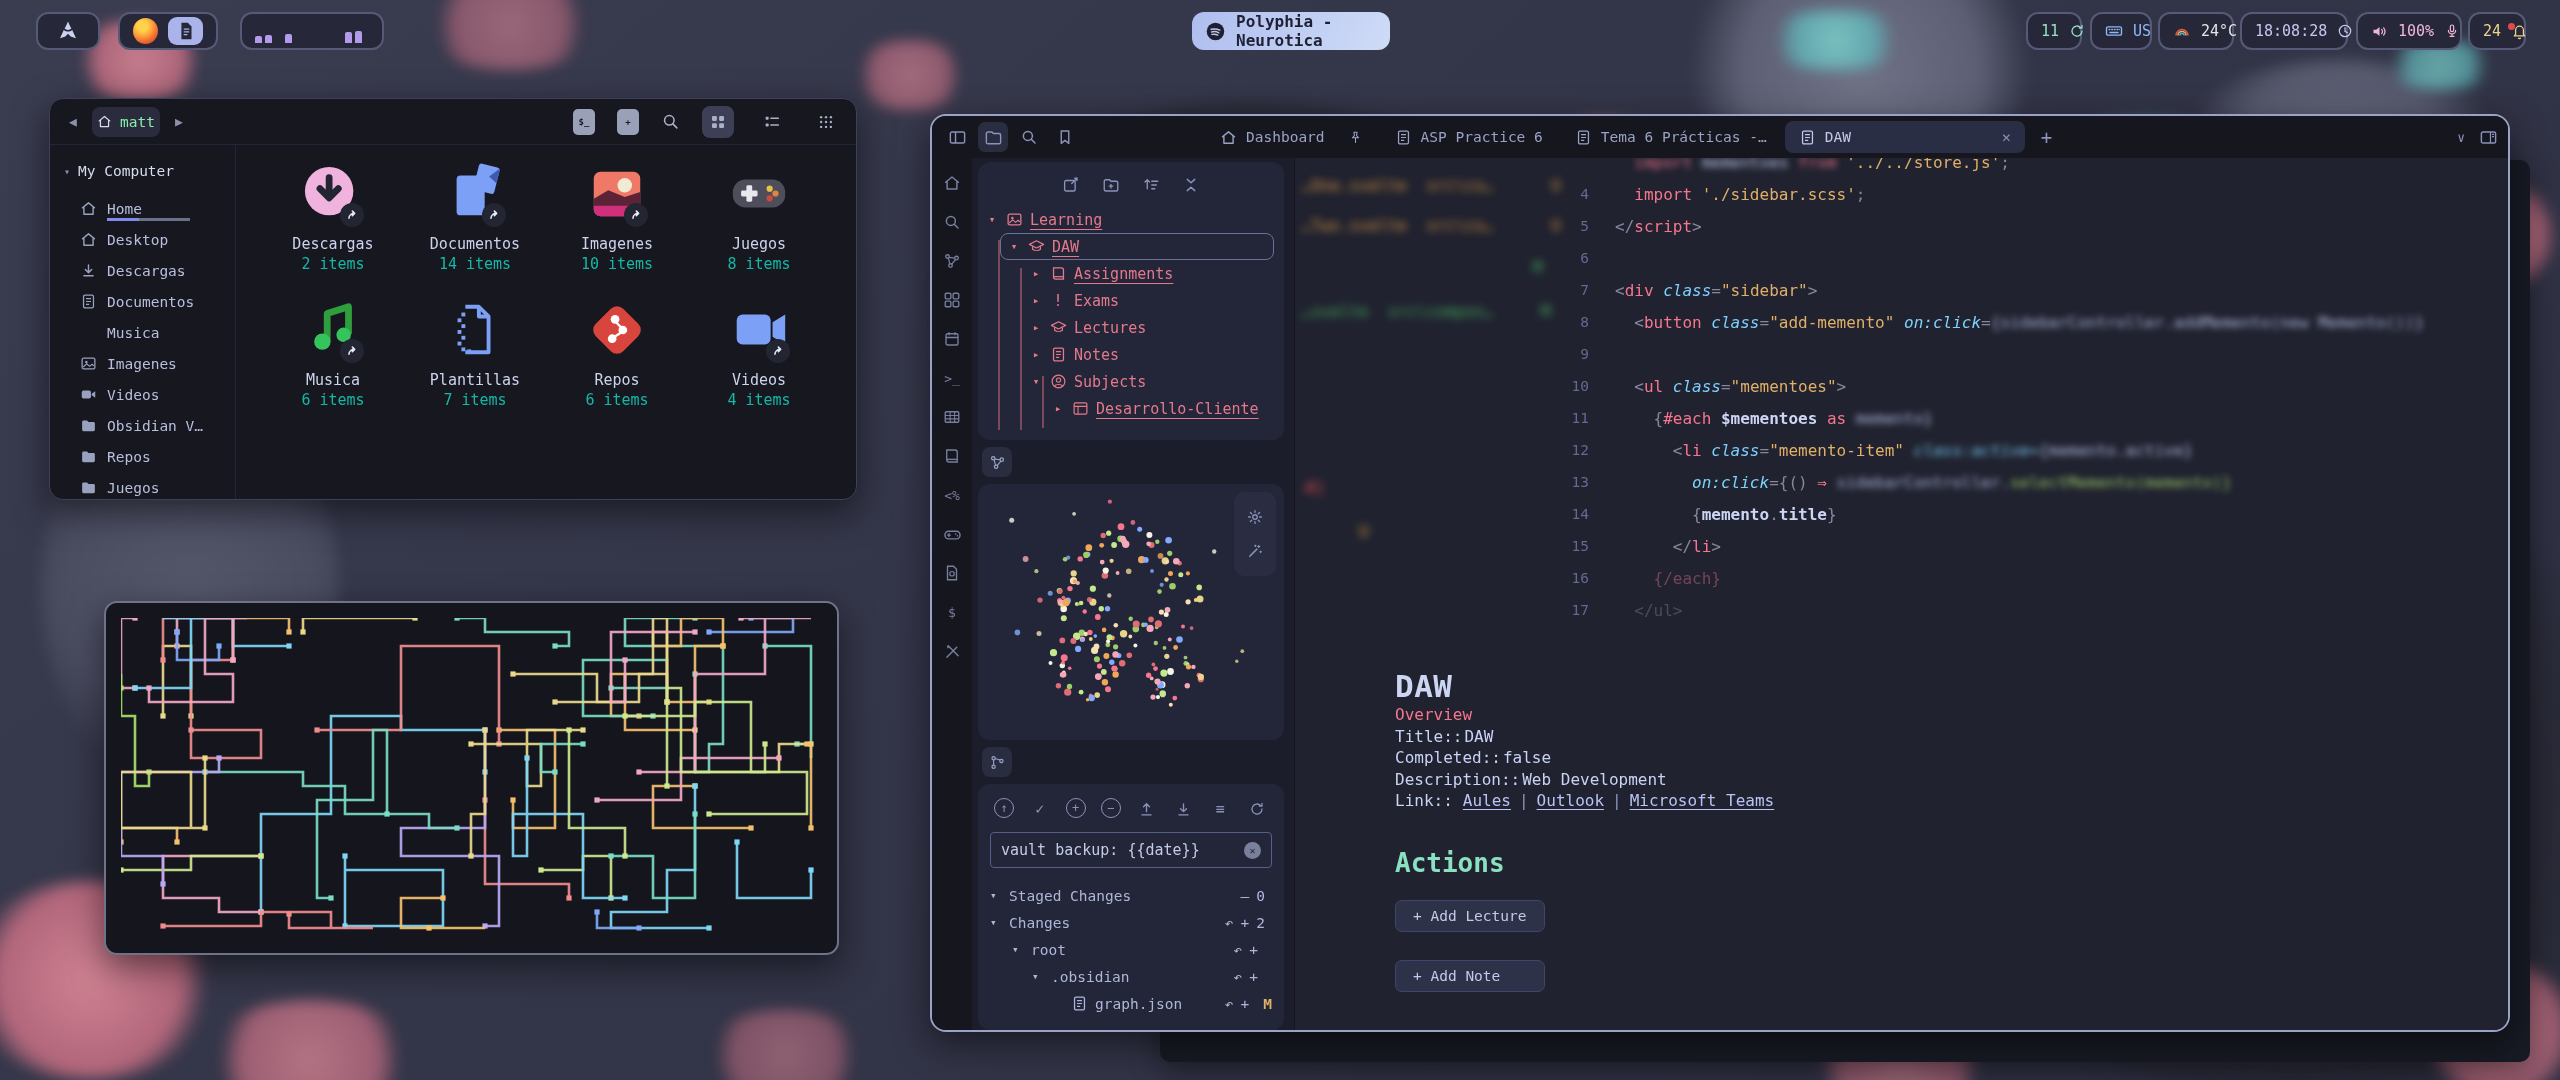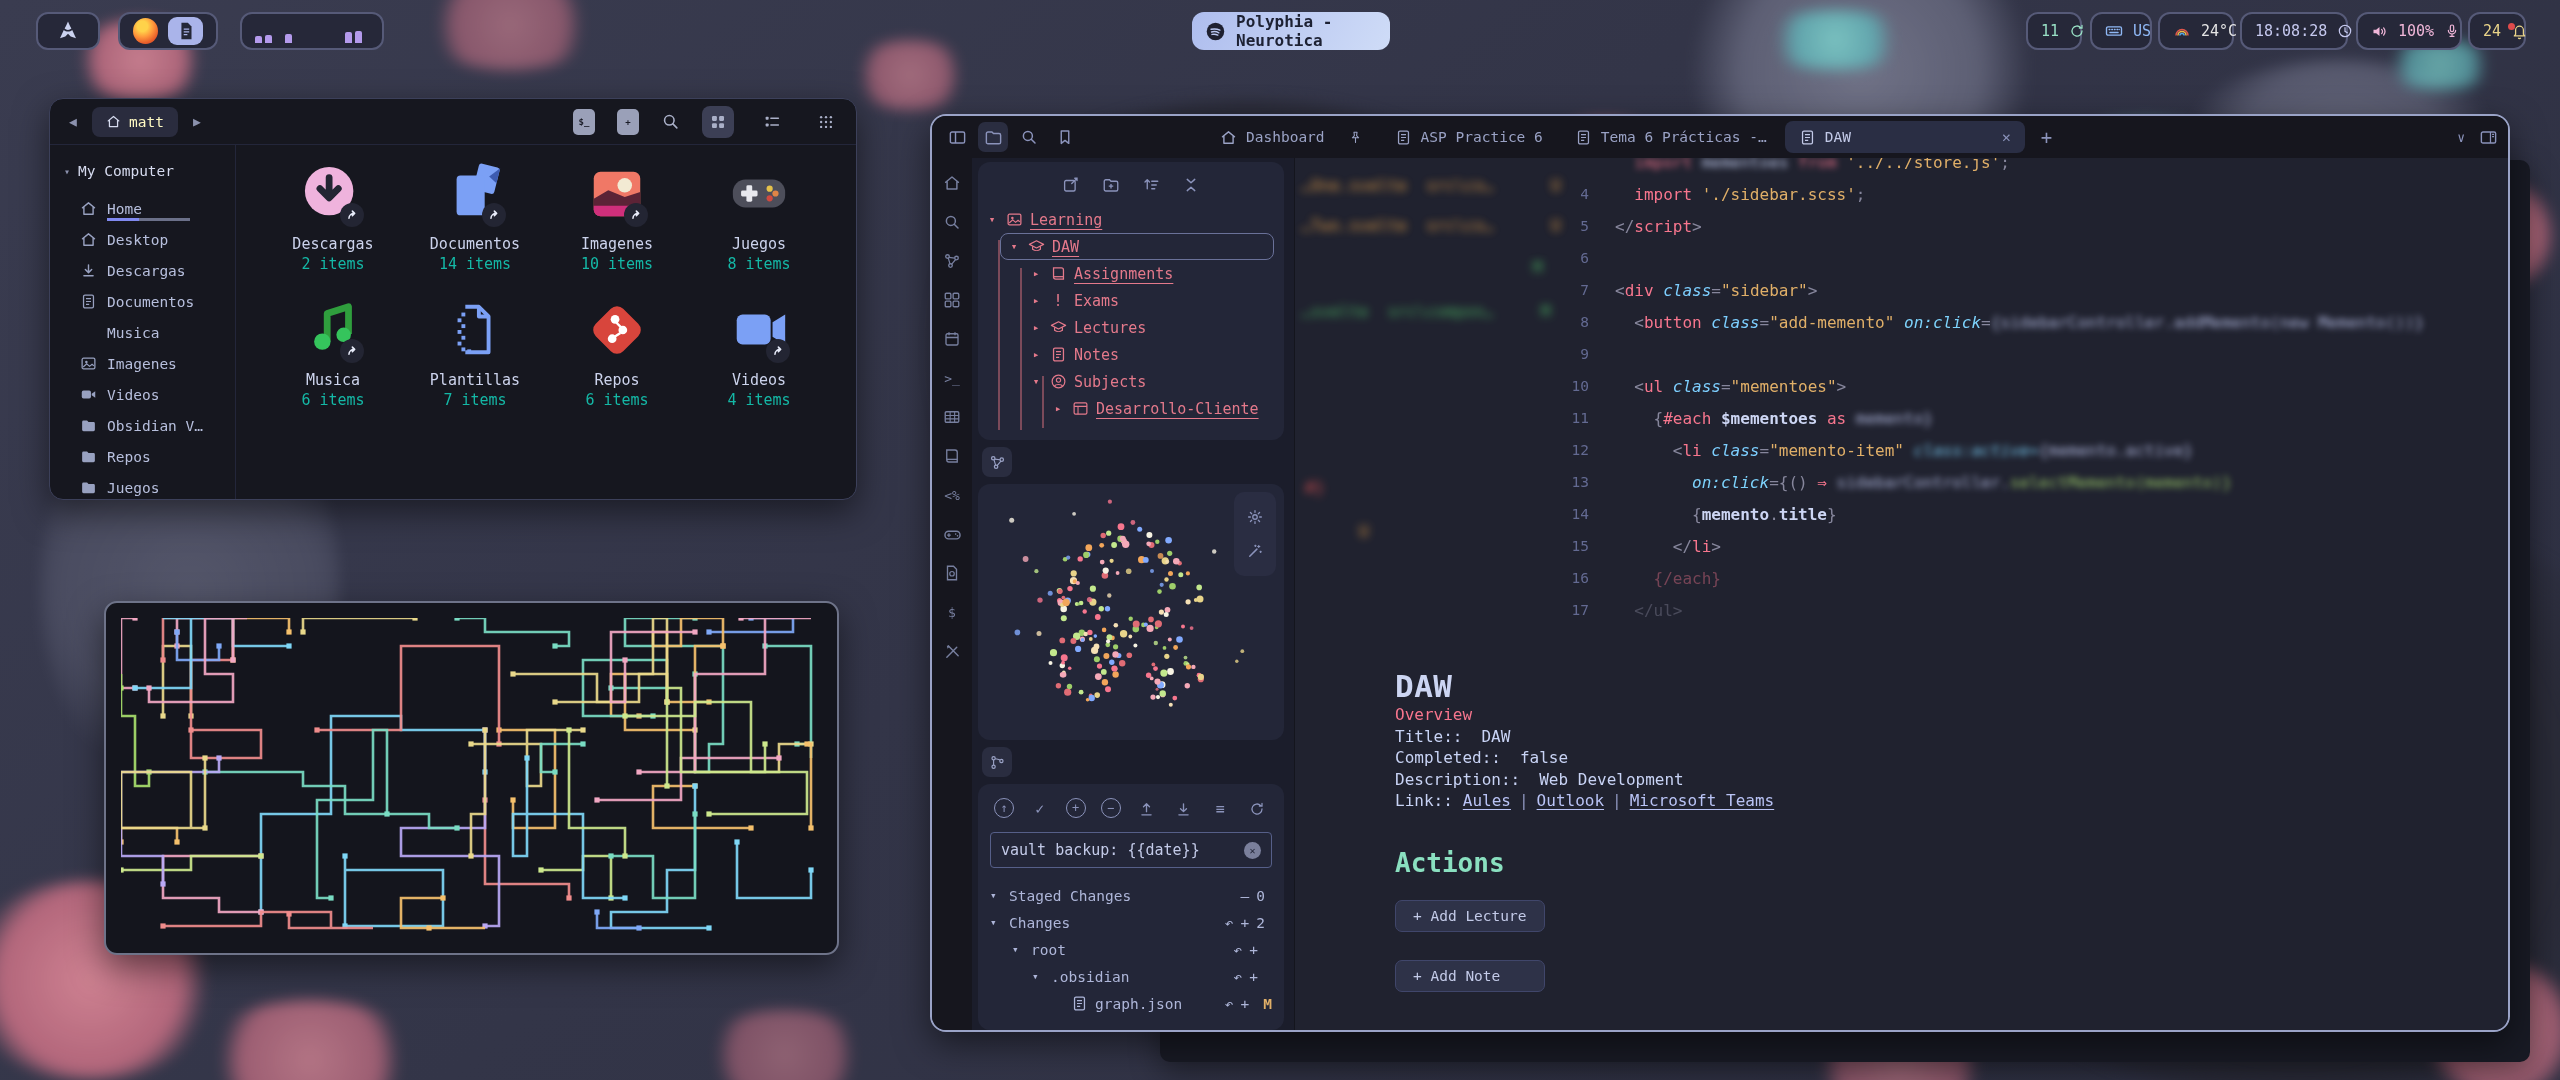--- a/index.html
+++ b/index.html
@@ -19,21 +19,21 @@
   .viz i{display:block;width:7px;background:#b49aec;border-radius:2px 2px 0 0}
   .appbox{width:36px;height:28px;border-radius:9px;background:#aab4ea;display:flex;align-items:center;justify-content:center}
   .grn{color:#98e0c5}.blu{color:#8fb8f5}.pnk{color:#e5e5e5}.lavc{color:#c6c9ef}.mag{color:#f0b6d8}.yel{color:#ead489}
   .belldot{position:absolute;width:7px;height:7px;background:#e04b4b;border-radius:50%;right:9px;top:9px}
   
   .win{position:absolute;border-radius:14px;box-shadow:0 12px 34px rgba(0,0,0,.5)}
   
   .fm{left:49px;top:98px;width:808px;height:402px;background:#16171f;border:1px solid #3c405a;overflow:hidden;display:flex;flex-direction:column}
   .fm-head{height:46px;display:flex;align-items:center;padding:0 14px;gap:10px;border-bottom:1px solid #23263a;flex:none}
   .navarr{color:#8b91ad;font-size:13px;width:18px;text-align:center}
-  .crumb{height:30px;background:#2a2c3e;border-radius:8px;display:flex;align-items:center;gap:8px;padding:0 14px;color:#fef9c3;font-size:14.5px}
+  .crumb{height:30px;background:#2a2c3e;border-radius:8px;display:flex;align-items:center;gap:8px;padding:0 5px;color:#86efac;font-size:14.5px}
   .fm-tools{margin-left:auto;display:flex;align-items:center;gap:22px}
   .tbadge{width:22px;height:26px;background:#9aa0b8;color:#1b1d28;border-radius:5px;font-size:9px;font-weight:bold;display:flex;align-items:center;justify-content:center}
   .viewbtn{width:32px;height:32px;border-radius:8px;display:flex;align-items:center;justify-content:center;color:#aab0c8}
   .viewbtn.on{background:#3c3f55}
   .fm-body{flex:1;display:flex;min-height:0}
   .fm-side{width:186px;border-right:1px solid #23263a;padding:12px 10px 0 14px;overflow:hidden}
   .fm-side-head{color:#d6dbef;font-size:14.5px;display:flex;gap:8px;align-items:center;margin:6px 0 14px 0}
   .fm-item{display:flex;align-items:center;gap:10px;color:#b7bfdd;font-size:14.5px;height:31px;padding-left:16px;white-space:nowrap}
   .fm-item .ic{color:#98a1c0;width:17px;display:flex}
   .fm-item[data-flags~="active"] .lbl{position:relative}
@@ -111,21 +111,21 @@
   .tk.kw{color:#f7768e}.tk.tag{color:#f7768e}.tk.str{color:#e0af68}
   .tk.attr{color:#7dcfff;font-style:italic}.tk.attr2{color:#7dd3fc;font-style:italic}
   .tk.pun{color:#86869c}.tk.fg{color:#c8d3f5}.tk.var{color:#cdd6f4;font-weight:bold}
   .tk.lav{color:#b8c0e8}.tk.grn{color:#9ece6a}.tk.red{color:#f7768e}
   .tk.dim{opacity:.4}.tk.b{filter:blur(3px);opacity:.9}
   .note{margin:36px 0 0 100px;color:#c8d3f5}
   .crumbline{color:#aab1d2;font-size:15px}
   .ntitle{font-size:31px;font-weight:bold;color:#ccd5f2;margin-top:42px;letter-spacing:.5px}
   .nfields{font-size:16px;line-height:21.5px}
   .ov{color:#f7768e}
-  .frow{display:flex;gap:19px}
+  .frow{display:flex;gap:2px}
   .linkrow{display:flex;gap:10px}
   .links a{color:#b9c3f5;text-decoration:underline;text-underline-offset:3px}
   .links .sep{color:#8b93bb;margin:0 8px}
   .nactions{font-size:26px;font-weight:bold;color:#8ae0c0;margin-top:36px}
   .nbtns{margin-top:22px;display:flex;flex-direction:column;gap:12px;align-items:flex-start}
   .nbtn{height:32px;background:#2e3248;border:1px solid #40466b;border-radius:7px;color:#c3cae8;font-size:14.5px;display:flex;align-items:center;padding:0 17px}
   .icg svg{display:block}
 </style>
 </head>
 <body>

